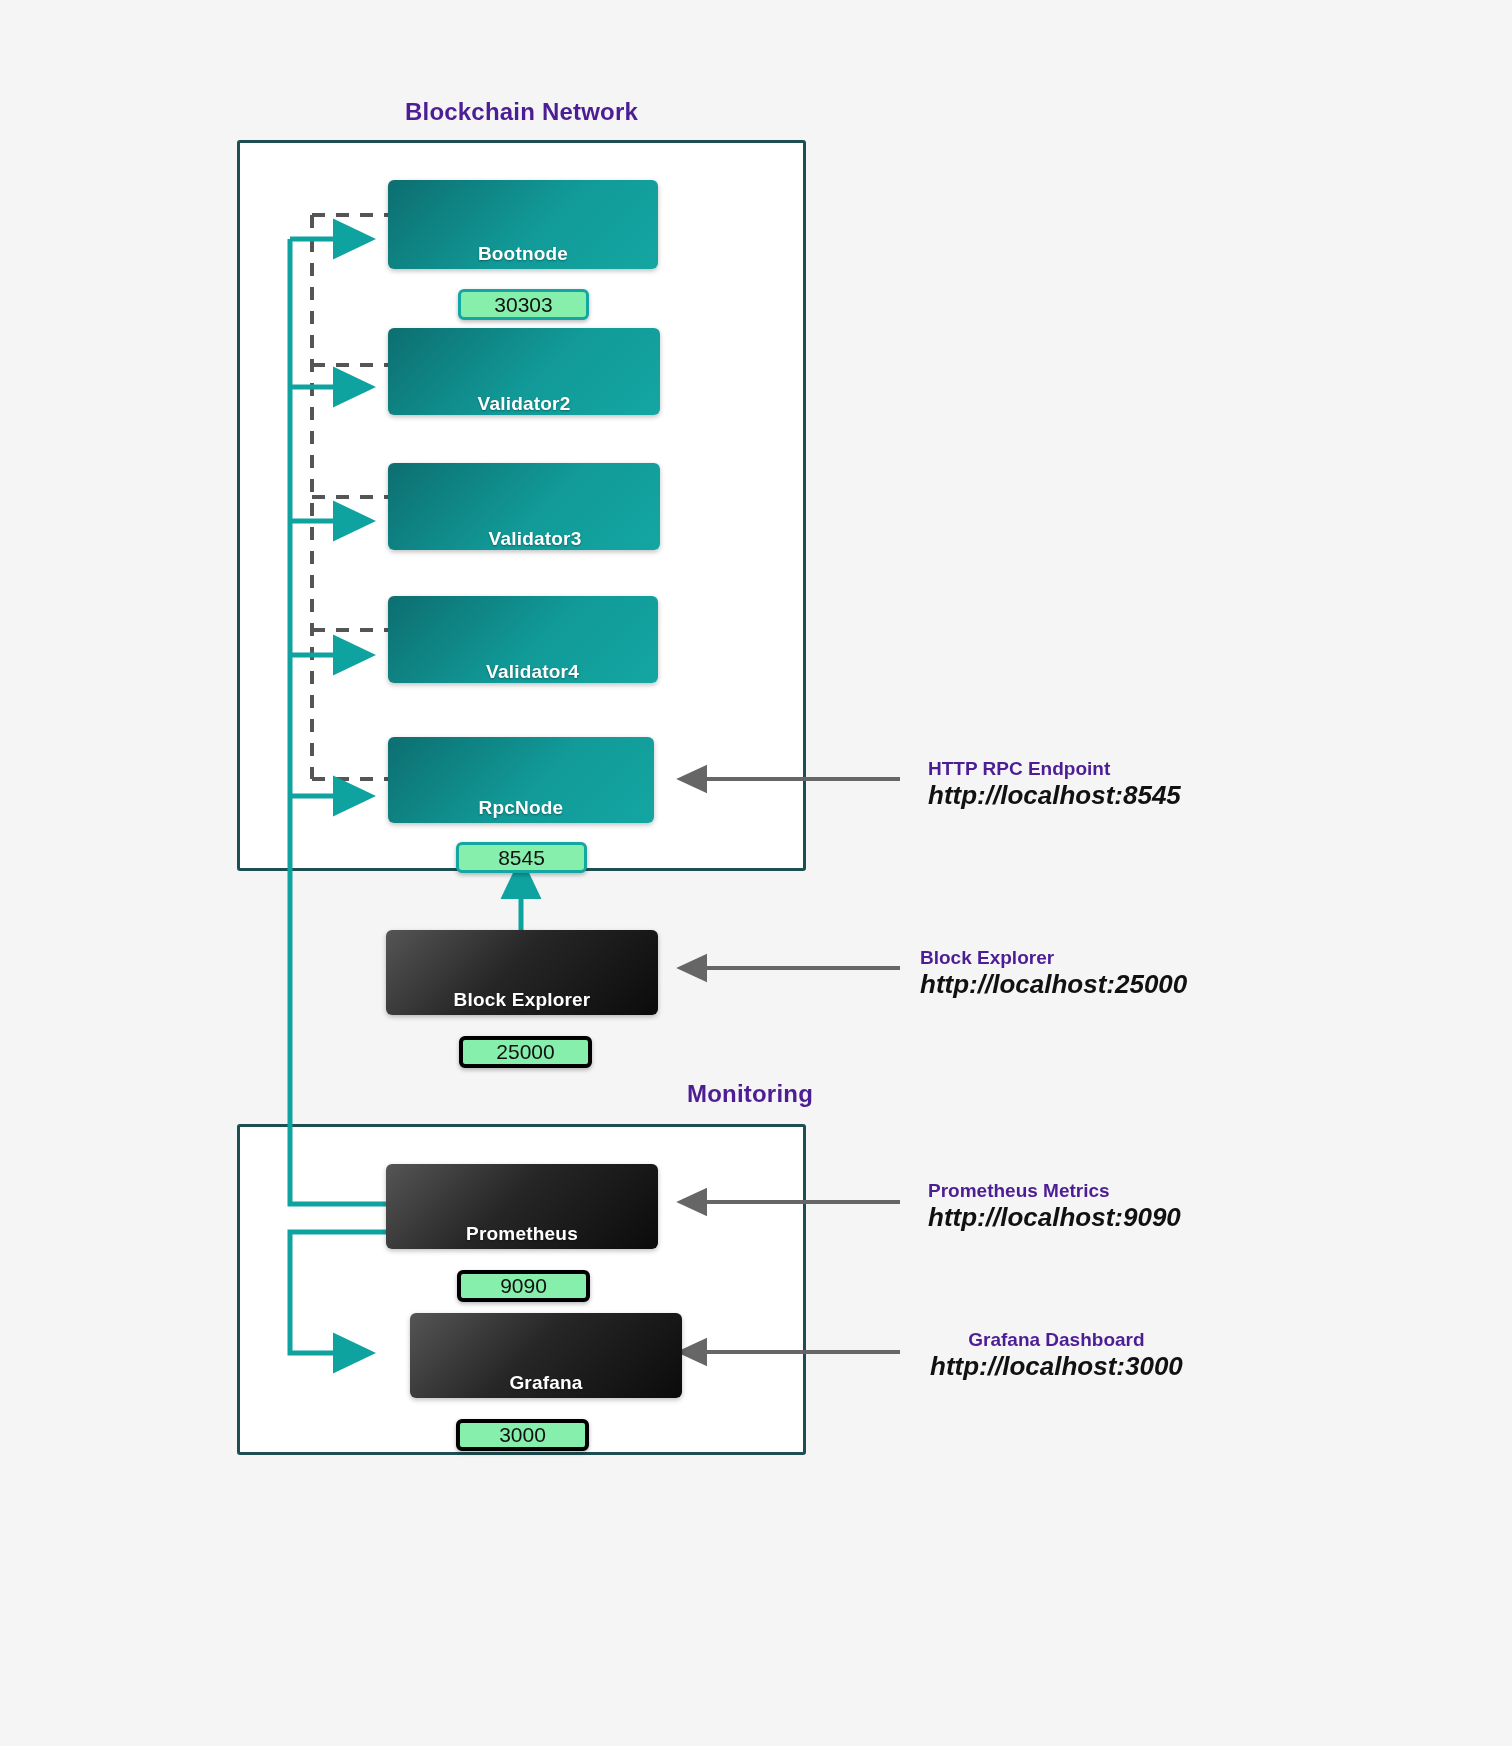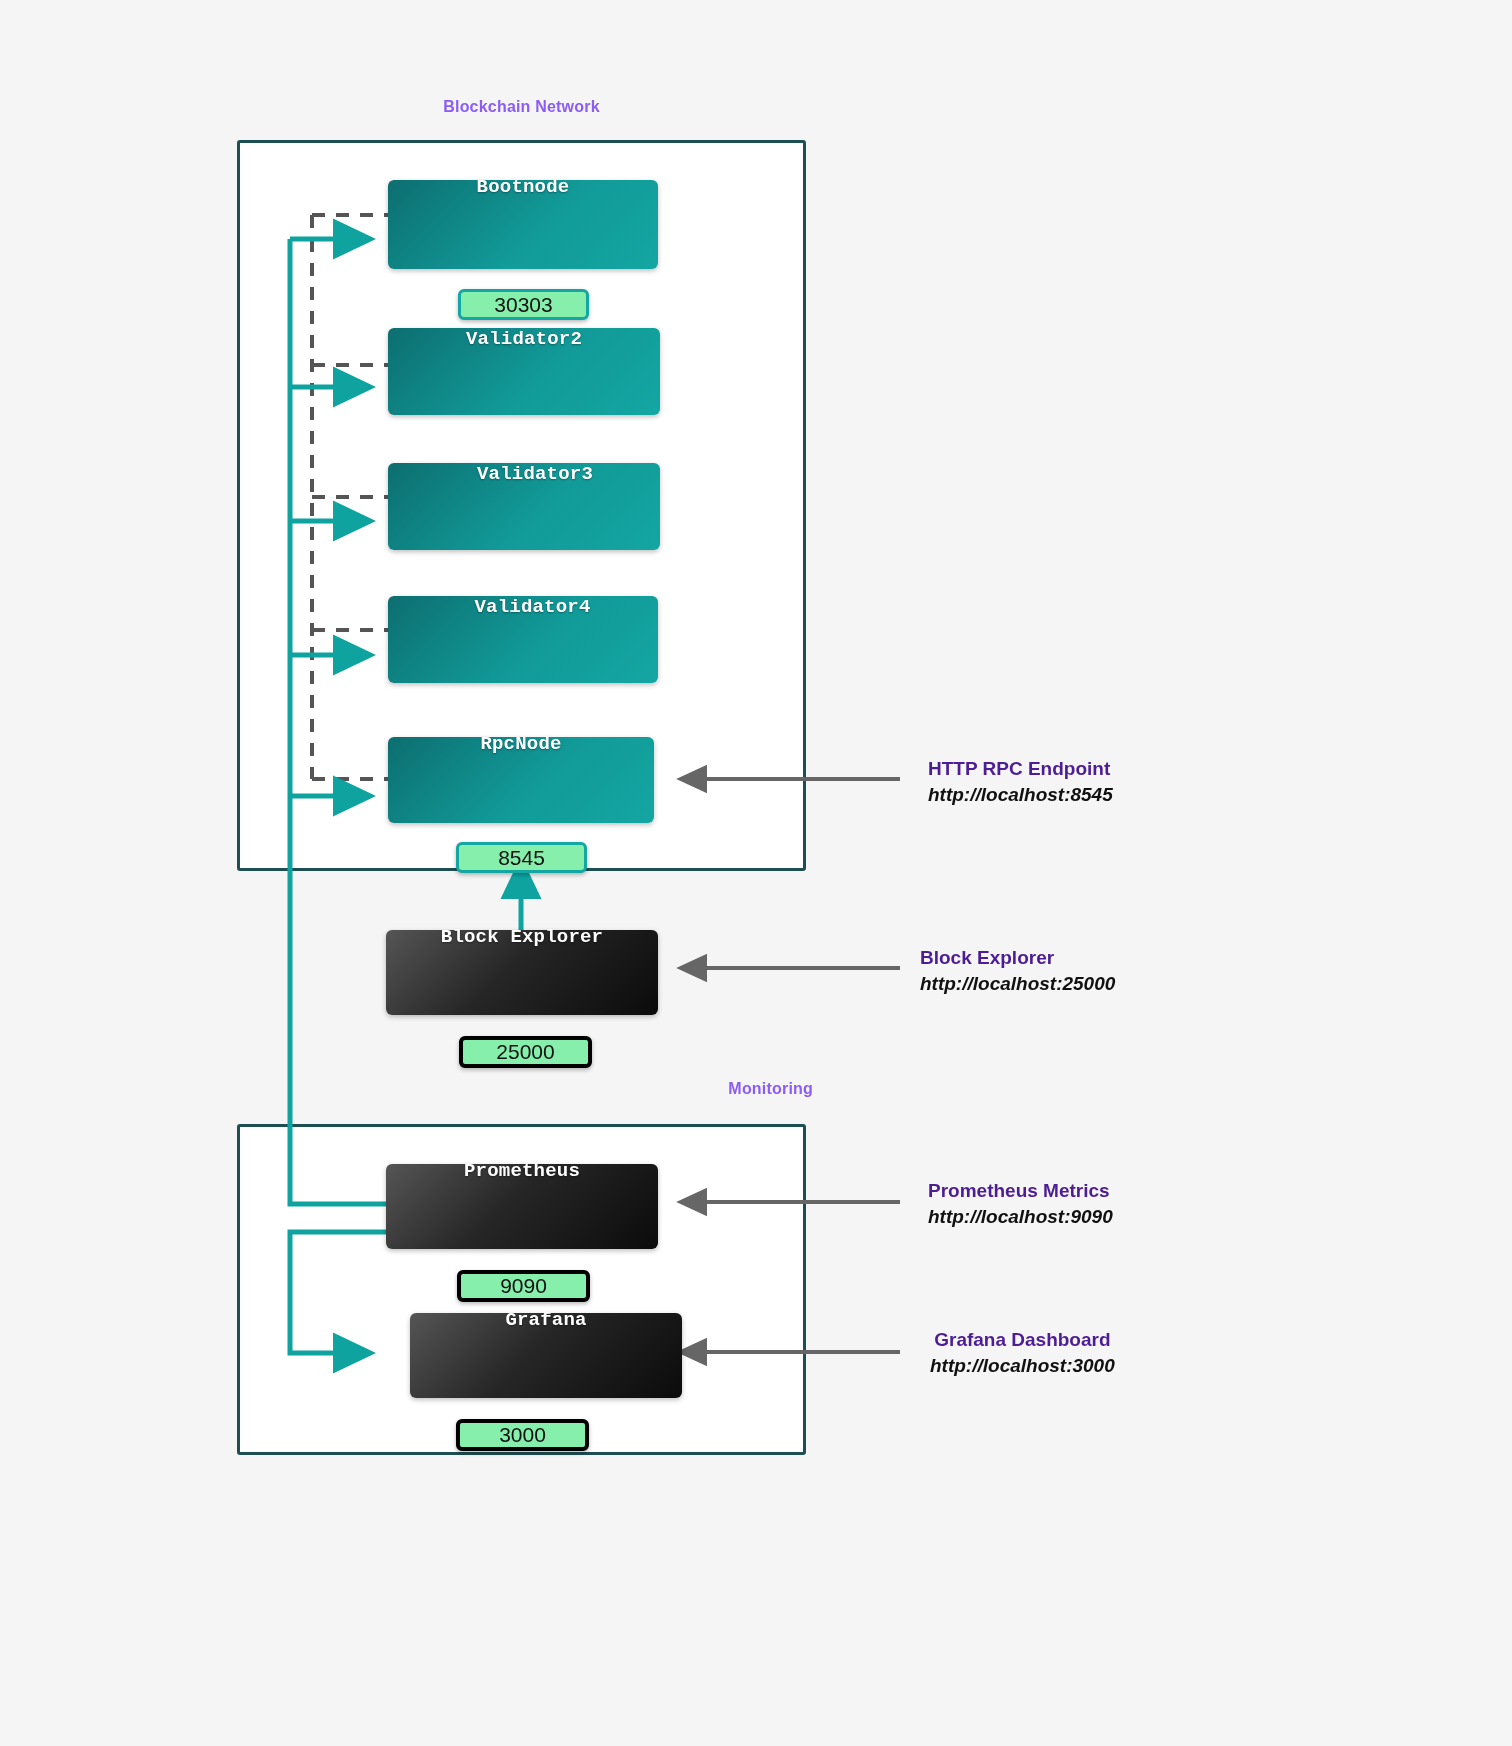--- a/index.html
+++ b/index.html
@@ -7,43 +7,42 @@
     width:1512px;height:1746px;
     background:#f5f5f5;
     font-family:"Liberation Sans","DejaVu Sans",sans-serif;
     position:relative;overflow:hidden;
   }
   #stage{position:absolute;left:0;top:0;width:1512px;height:1746px;}
 
   
   .group-title{
     position:absolute;
-    font-size:16px;font-weight:bold;color:#8b5cf6;
+    font-size:24px;font-weight:bold;color:#4c1d95;
     text-align:center;letter-spacing:.2px;
     white-space:nowrap;
   }
   .group-box{
     position:absolute;
     background:#ffffff;
     border:3px solid #1d4f52;
     border-radius:3px;
     box-sizing:border-box;
   }
 
   
   .layer{position:absolute;left:0;top:0;width:1512px;height:1746px;pointer-events:none;}
 
   
   .node{
     position:absolute;
     box-sizing:border-box;
     border-radius:6px;
-    display:flex;align-items:flex-start;justify-content:center;
+    display:flex;align-items:flex-end;justify-content:center;
     box-shadow:0 2px 5px rgba(0,0,0,.25);
-    font-family:Liberation Mono, monospace;
   }
   .node.teal{
     background:linear-gradient(135deg,#0d6e70 0%,#119a98 55%,#14a6a2 100%);
   }
   .node.dark{
     background:linear-gradient(135deg,#555555 0%,#262626 45%,#0b0b0b 100%);
   }
   .node-label{
     color:#ffffff;
     font-size:19px;font-weight:bold;
@@ -69,21 +68,21 @@
   .port.teal-port{border:3px solid #14a6a2;}
   .port.dark-port{border:4px solid #000000;}
 
   
   .annot{position:absolute;white-space:nowrap;}
   .annot .a-title{
     font-size:19px;font-weight:bold;color:#4c1d95;
     display:block;line-height:26px;
   }
   .annot .a-url{
-    font-size:19px;font-weight:bold;font-style:italic;color:#111111;
+    font-size:26px;font-weight:bold;font-style:italic;color:#111111;
     display:block;line-height:26px;
   }
 </style>
 </head>
 <body>
 
 <div id="stage">
 
   <div class="group-title" style="left:237px;top:98px;width:569px;">Blockchain Network</div>
 

